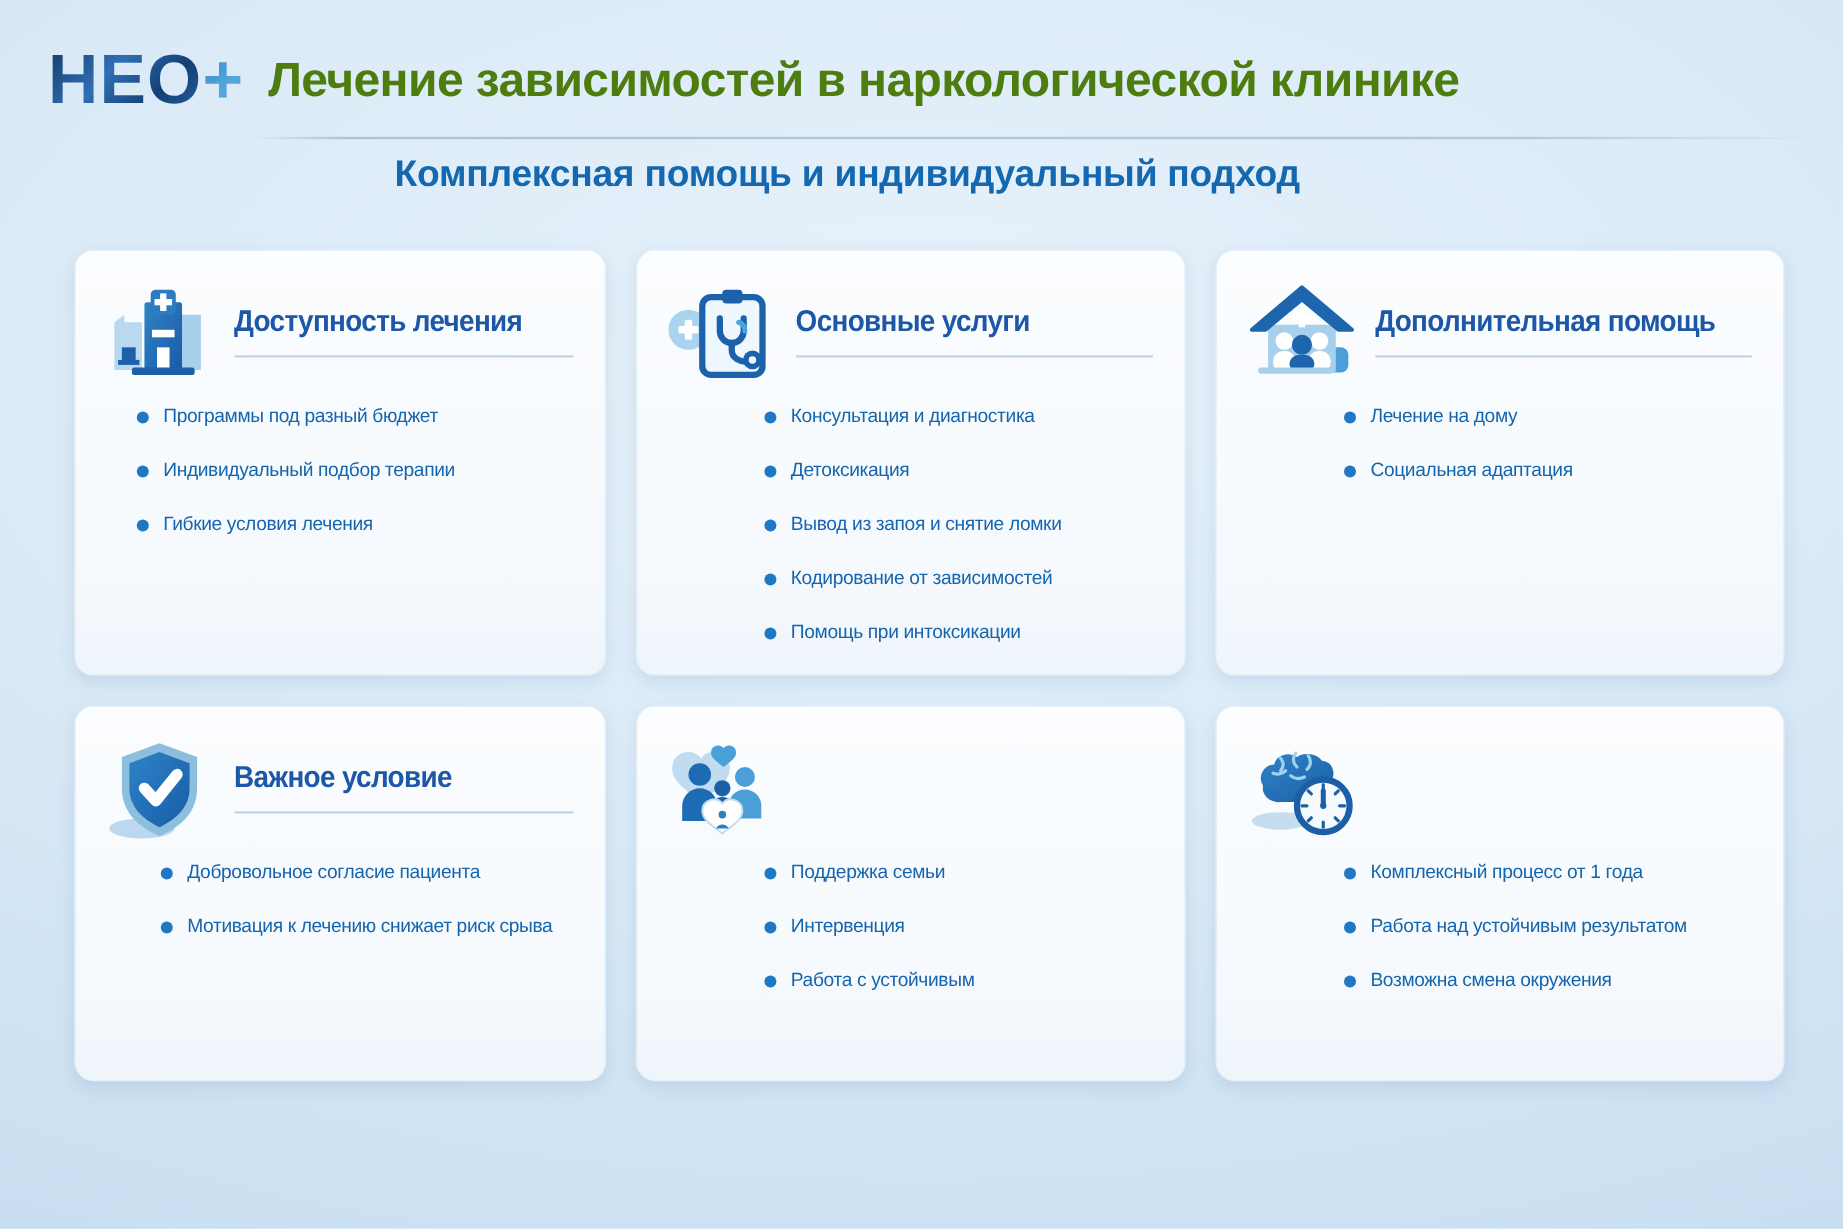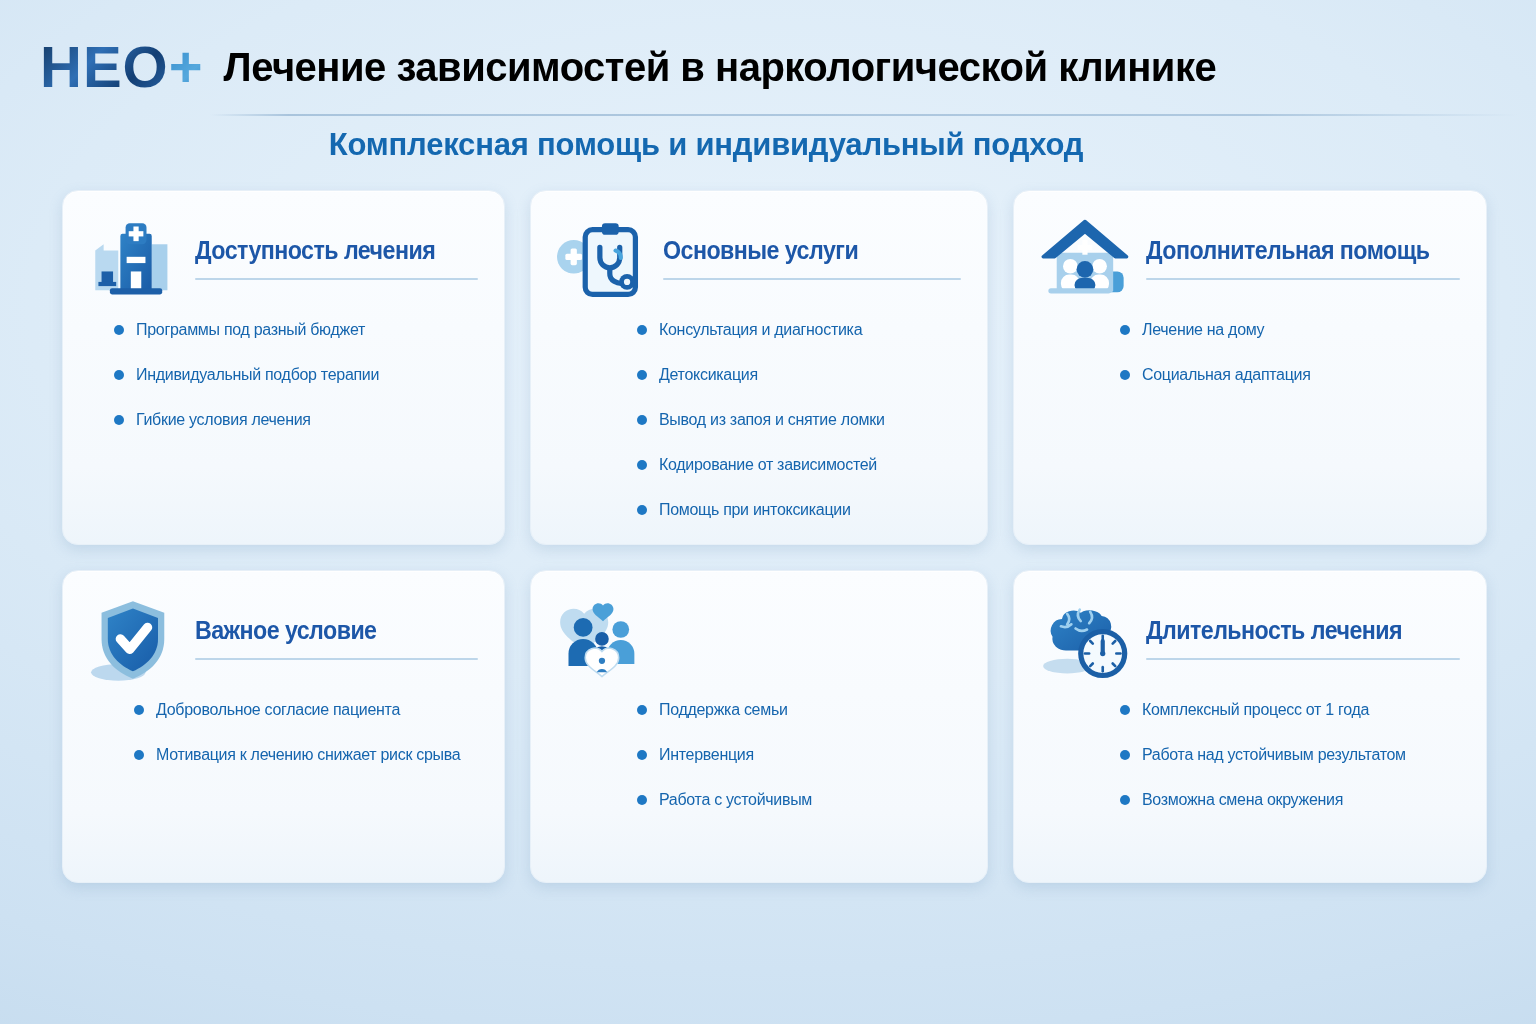--- a/index.html
+++ b/index.html
@@ -12,32 +12,32 @@
   .header{position:absolute;left:40px;top:38px;display:flex;align-items:center;gap:20px;}
   .logo{font-size:58px;font-weight:800;letter-spacing:1px;line-height:1;white-space:nowrap;}
   .logo .neo{
     background:linear-gradient(135deg,#12365f 0%,#2f6fb5 40%,#133f74 70%,#2a66a9 100%);
     -webkit-background-clip:text;background-clip:text;color:transparent;
   }
   .logo .plus{
     background:linear-gradient(135deg,#2f86c8 0%,#55a8dd 60%,#2a7cc0 100%);
     -webkit-background-clip:text;background-clip:text;color:transparent;
   }
-  .page-title{font-size:40px;font-weight:bold;color:#000000;letter-spacing:-0.5px;white-space:nowrap;}
+  .page-title{font-size:40px;font-weight:bold;color:#4d7c0f;letter-spacing:-0.5px;white-space:nowrap;}
   .header-rule{
     position:absolute;left:210px;top:114px;width:1308px;height:2px;
     background:linear-gradient(90deg,rgba(125,163,198,0) 0%,rgba(125,163,198,.55) 6%,rgba(125,163,198,.5) 80%,rgba(125,163,198,0) 100%);
   }
   .subtitle{
     position:absolute;left:200px;top:127px;width:1012px;text-align:center;
     font-size:31px;font-weight:bold;color:#1468b0;letter-spacing:-0.2px;
   }
   
   .grid{
-    position:absolute;left:62px;top:190px;
+    position:absolute;left:62px;top:208px;
     display:grid;grid-template-columns:443px 458px 474px;grid-template-rows:355px 313px;
     column-gap:17px;row-gap:18px;gap:25px;
   }
   .card{
     background:linear-gradient(180deg,#fbfdff 0%,#f5f9fd 78%,#eef5fb 100%);
     border:1px solid #e7f0f8;border-radius:16px;
     box-shadow:0 5px 14px rgba(100,140,180,.20), inset 0 1px 0 #ffffff;
     padding:26px 26px 0 26px;box-sizing:border-box;
   }
   .card-head{display:flex;align-items:center;gap:14px;height:88px;}
@@ -242,24 +242,20 @@
             <line x1="73" y1="52" x2="77" y2="52"></line>
             <line x1="48" y1="40" x2="50.5" y2="42.5"></line>
             <line x1="72" y1="40" x2="69.5" y2="42.5"></line>
             <line x1="48" y1="64" x2="50.5" y2="61.5"></line>
             <line x1="72" y1="64" x2="69.5" y2="61.5"></line>
           </g>
           <line x1="60" y1="52" x2="60" y2="40" stroke="#1b5fa6" stroke-width="4" stroke-linecap="round"></line>
           <circle cx="60" cy="52" r="2.5" fill="#1b5fa6"></circle>
         </svg>
       </div>
-      <div class="head-right">
-        <h2>Длительность лечения</h2>
-        <div class="head-line"></div>
-      </div>
     </div>
     <ul>
       <li>Комплексный процесс от 1 года</li>
       <li>Работа над устойчивым результатом</li>
       <li>Возможна смена окружения</li>
     </ul>
   </div>
 
 </div>
 

